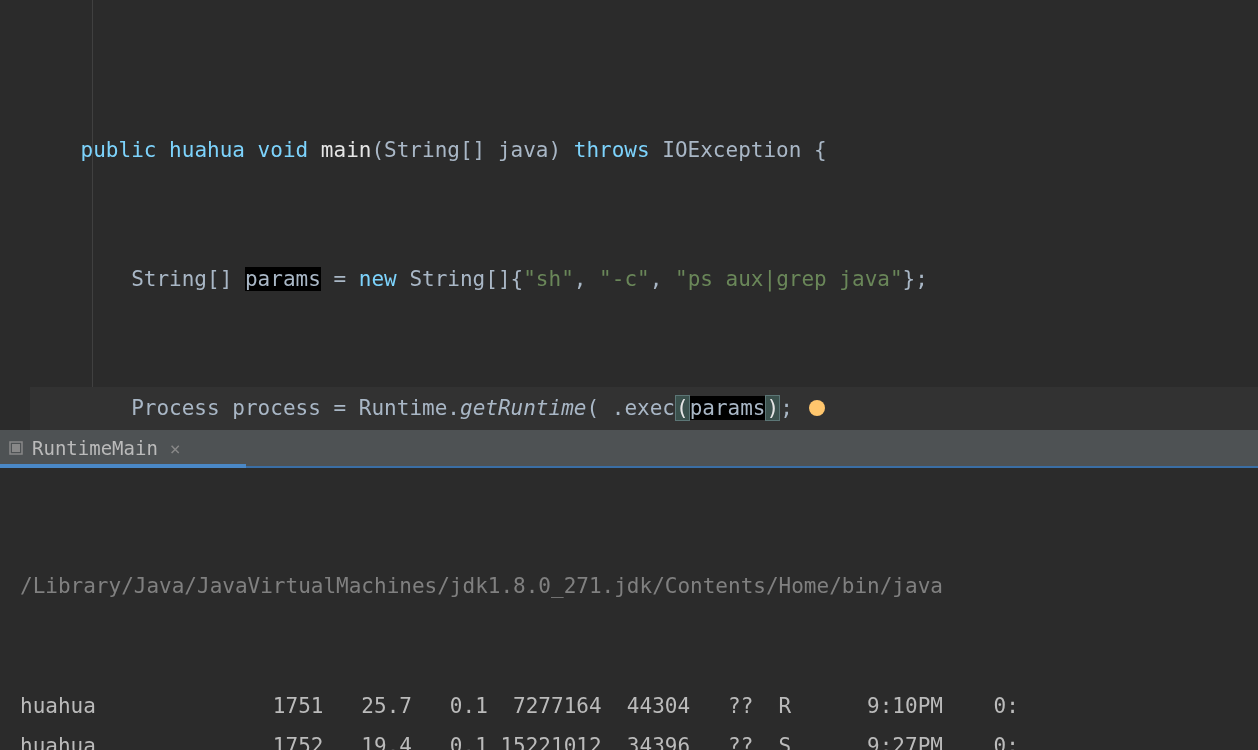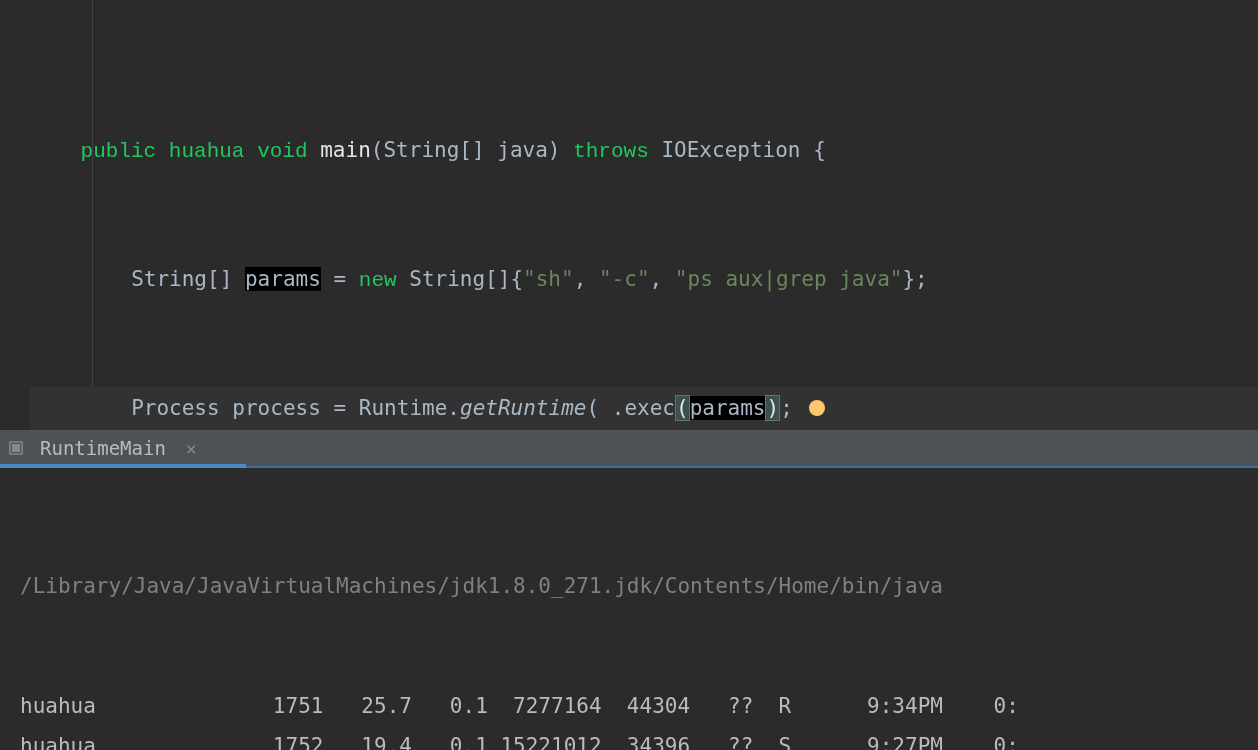--- a/index.html
+++ b/index.html
@@ -27,21 +27,21 @@
       white-space: pre;
     }
     .code-line {
       height: 43px;
       white-space: pre;
       position: relative;
     }
     .highlighted-line {
       background: #323232;
     }
-    .kw { color: #22c55e; font-family: Liberation Mono, monospace; }
+    .kw { color: #7dd3fc; }
     .method { color: #e5e5e5; }
     .string { color: #6a8759; }
     .method-italic { font-style: italic; }
     .paren-match { background: #3b514d; border: 1px solid #5c7676; }
     .bulb-icon {
       position: absolute;
       width: 16px;
       height: 16px;
       background: #ffc66d;
       border-radius: 50%;
@@ -54,21 +54,20 @@
       background: #000000;
     }
     .tool-window-header {
       background: #4e5254;
       height: 38px;
       display: flex;
       align-items: center;
       padding-left: 8px;
       border-bottom: 2px solid #3a6ea5;
       position: relative;
-      gap: 8px;
     }
     .tab-icon {
       width: 16px;
       height: 16px;
       margin-right: 8px;
     }
     .tab-title {
       color: #bbbbbb;
       font-size: 19px;
       margin-right: 12px;
@@ -132,14 +131,14 @@
       <rect x="2" y="2" width="12" height="12" fill="none" stroke="#888" stroke-width="1.5"></rect>
       <rect x="4" y="4" width="8" height="8" fill="#888"></rect>
     </svg>
   <span class="tab-title">RuntimeMain</span>
   <span class="close-x">×</span>
   <div class="active-indicator"></div>
 </div>
 
 <div class="console">
   <div class="console-line console-path">/Library/Java/JavaVirtualMachines/jdk1.8.0_271.jdk/Contents/Home/bin/java</div>
-  <div id="console-rows"><div class="console-line">huahua              1751   25.7   0.1  7277164  44304   ??  R      9:34PM    0:</div><div class="console-line">huahua              1752   19.4   0.1 15221012  34396   ??  S      9:27PM    0:</div></div>
+  <div id="console-rows"><div class="console-line">huahua              1751   25.7   0.1  7277164  44304   ??  R      9:10PM    0:</div><div class="console-line">huahua              1752   19.4   0.1 15221012  34396   ??  S      9:27PM    0:</div></div>
 </div>
 
 </body></html>

